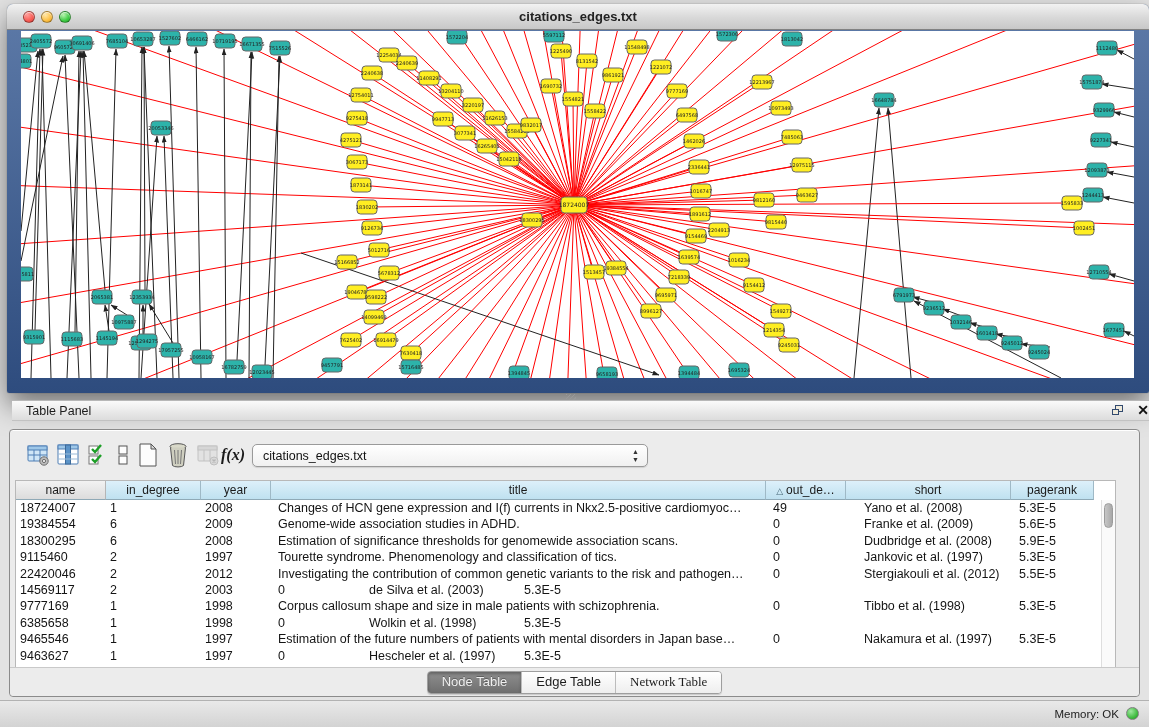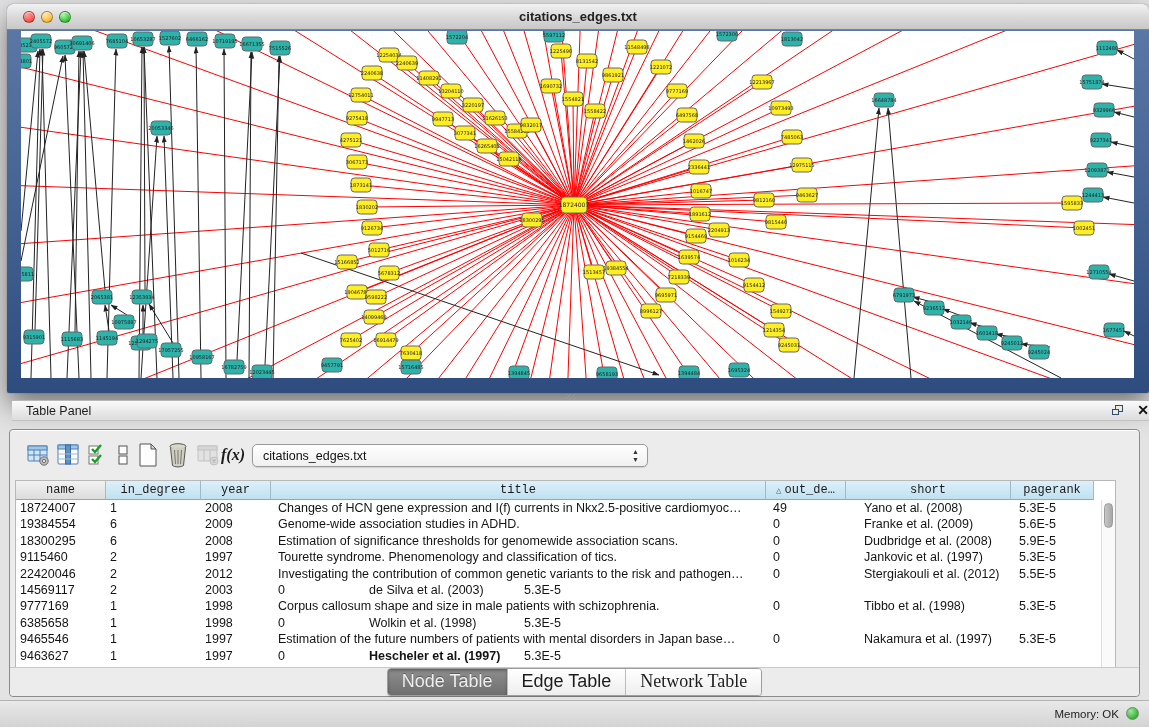--- a/index.html
+++ b/index.html
@@ -46,39 +46,39 @@
 
   #table-select { position:relative; width:396px; height:23px; margin-left:8px; border:1px solid #9a9a9a;
     border-radius:5px; background:linear-gradient(#ffffff,#f0f0f0); box-shadow:0 1px 1px rgba(0,0,0,.12);
     font-size:12.5px; color:#111; cursor:pointer; }
   #table-select-value { position:absolute; left:10px; top:4px; }
   #select-stepper { position:absolute; right:8px; top:3px; font-size:7px; line-height:8px; color:#333; text-align:center; }
 
   #grid-wrap { flex:1; margin:0 23px 0 5px; position:relative; background:#fff;
     border:1px solid #b8b8b8; border-bottom:none; overflow:hidden; }
   #grid { position:absolute; left:0; top:0; right:14px; bottom:0; }
-  #grid-header { display:flex; height:16px;font-family:Liberation Mono, monospace; }
+  #grid-header { display:flex; height:16px; }
   .hcell { height:19px; font-size:12px; color:#1a1a1a; text-align:center; line-height:18px;
     background:linear-gradient(#ddf0fa,#bfe1f0); border-right:1px solid #9fb9c6; border-bottom:1px solid #8fa9b6;
     overflow:hidden; white-space:nowrap; cursor:pointer; flex:none; }
   .hcell.gray { background:linear-gradient(#f2f2f2,#dcdcdc); border-right:1px solid #b5b5b5; }
   .sort-tri { font-size:9px; color:#4a6a7a; margin-right:3px; }
   #grid-body { position:absolute; left:0; top:19px; right:0; bottom:0; background:#fff; }
   .trow { display:flex; height:16.4px; cursor:default; }
   .tcell { font-size:12.5px; color:#141414; line-height:16px; white-space:nowrap; overflow:hidden; flex:none; }
 
   #vscroll { position:absolute; right:0; top:19px; bottom:0; width:14px; background:#fafafa; border-left:1px solid #dedede; }
   #vthumb { position:absolute; left:2px; top:3px; width:9px; height:25px; border-radius:5px;
     background:linear-gradient(90deg,#c6c6c6,#a8a8a8); border:1px solid #9b9b9b; cursor:pointer; }
 
   #panel-footer { height:29px; display:flex; align-items:center; justify-content:center;
     background:#ececec; border-top:1px solid #c9c9c9; border-radius:0 0 4px 4px; }
   #seg-tabs { display:flex; border:1px solid #9e9e9e; border-radius:4px; overflow:hidden;
     box-shadow:0 1px 1px rgba(0,0,0,.15); }
-  .seg { padding:2px 14px 3px; font-size:18px; color:#1c1c1c; background:linear-gradient(#ffffff,#eeeeee);
+  .seg { padding:2px 14px 3px; font-size:13px; color:#1c1c1c; background:linear-gradient(#ffffff,#eeeeee);
     border-right:1px solid #bcbcbc; cursor:pointer; }
   .seg:last-child { border-right:none;font-family:Liberation Serif, serif; }
   .seg.active { background:linear-gradient(#8f8f8f,#6e6e6e); color:#efefef;
     text-shadow:0 -1px 0 rgba(0,0,0,.3); box-shadow:inset 0 2px 3px rgba(0,0,0,.3); }
 
   
   #status-bar { position:absolute; left:0; top:700px; width:1149px; height:27px;
     background:linear-gradient(#e9e9e9,#d3d3d3); border-top:1px solid #b2b2b2; }
   #memory-label { position:absolute; right:30px; top:7px; font-size:11.5px; color:#222; }
   #memory-dot { position:absolute; right:10px; top:6px; width:13px; height:13px; border-radius:50%;
@@ -898,21 +898,21 @@
             <div class="tcell" style="width: 495px; padding-left: 7px;">Estimation of the future numbers of patients with mental disorders in Japan base…</div>
             <div class="tcell" style="width: 80px; padding-left: 7px;">0</div>
             <div class="tcell" style="width: 165px; padding-left: 18px;">Nakamura et al. (1997)</div>
             <div class="tcell" style="width: 83px; padding-left: 8px;">5.3E-5</div>
           </div>
           <div class="trow">
             <div class="tcell" style="width: 90px; padding-left: 4px;">9463627</div>
             <div class="tcell" style="width: 95px; padding-left: 4px;">1</div>
             <div class="tcell" style="width: 70px; padding-left: 4px;">1997</div>
             <div class="tcell" style="width: 80px; padding-left: 7px;">0</div>
-            <div class="tcell" style="width: 165px; padding-left: 18px; font-weight: bold;">Hescheler et al. (1997)</div>
+            <div class="tcell" style="width: 165px; padding-left: 18px;">Hescheler et al. (1997)</div>
             <div class="tcell" style="width: 83px; padding-left: 8px;">5.3E-5</div>
           </div>
         </div>
     </div>
     <div id="vscroll">
       <div id="vthumb"></div>
     </div>
   </div>
 
   <div id="panel-footer">

